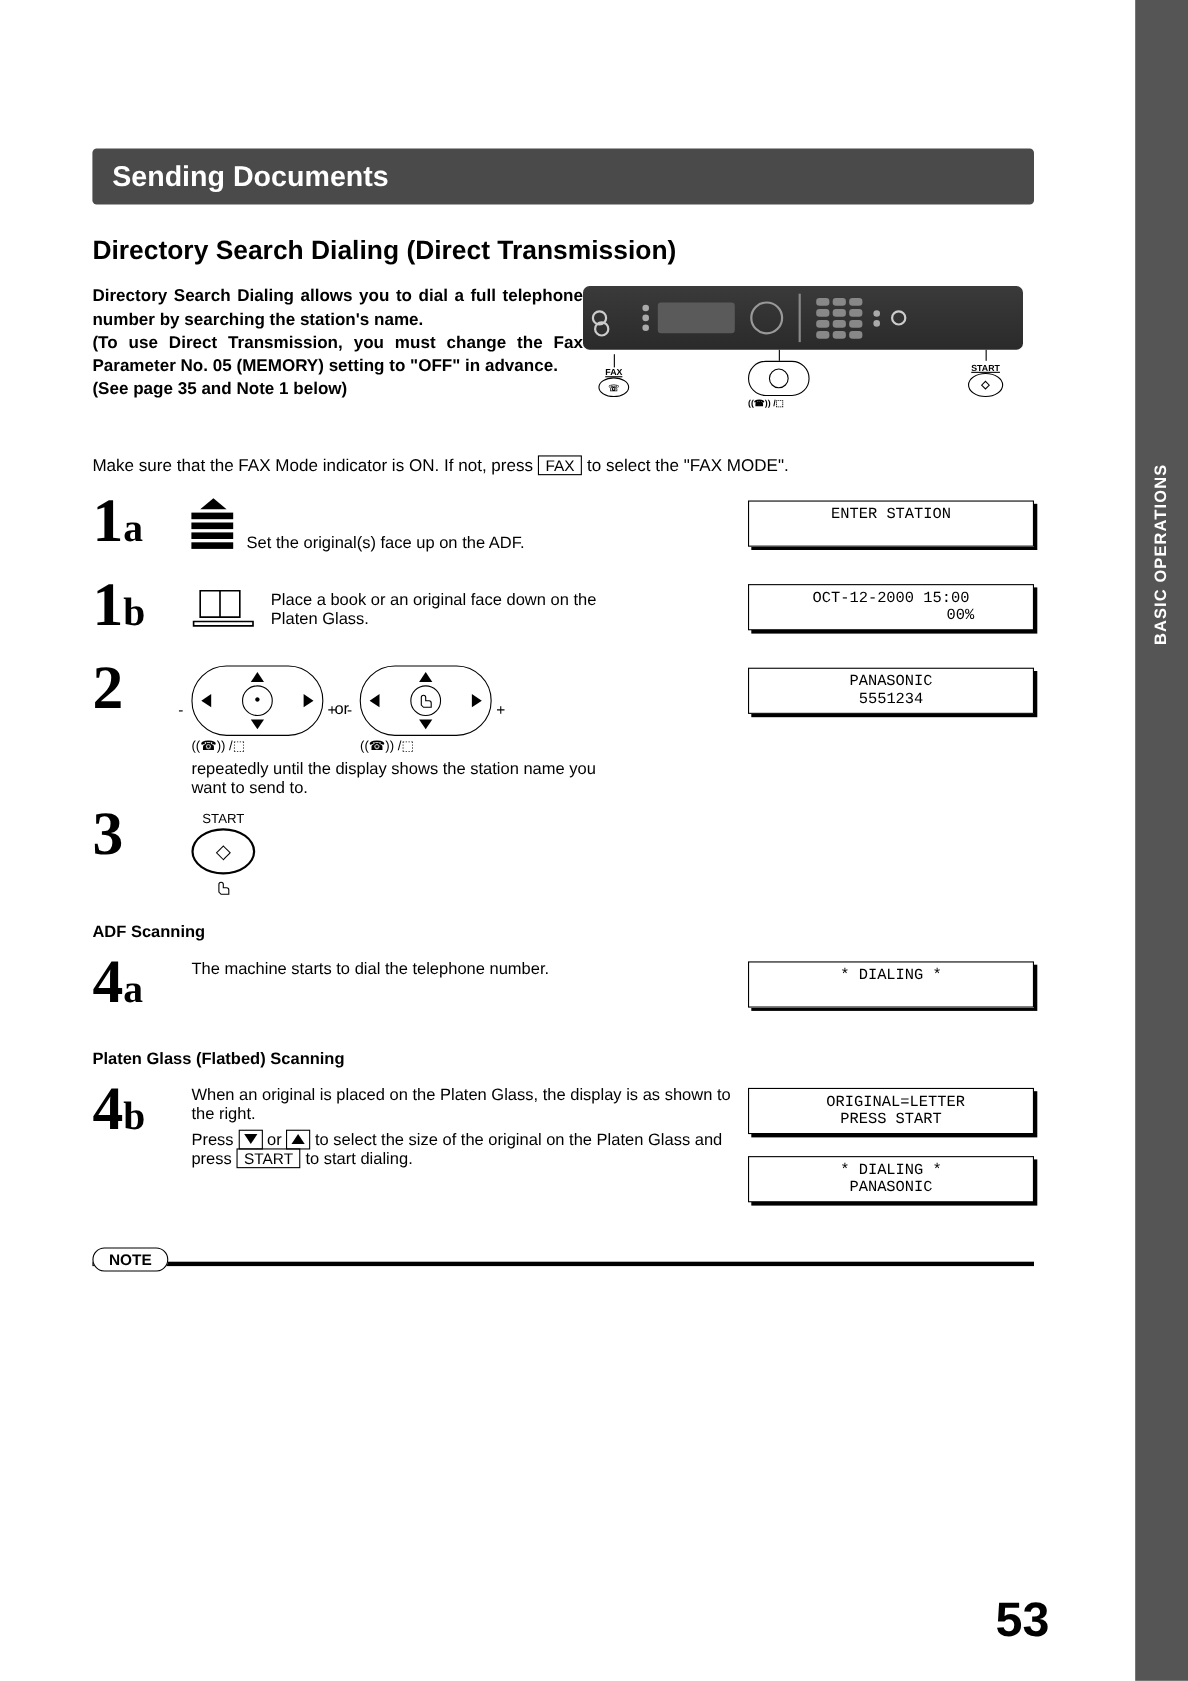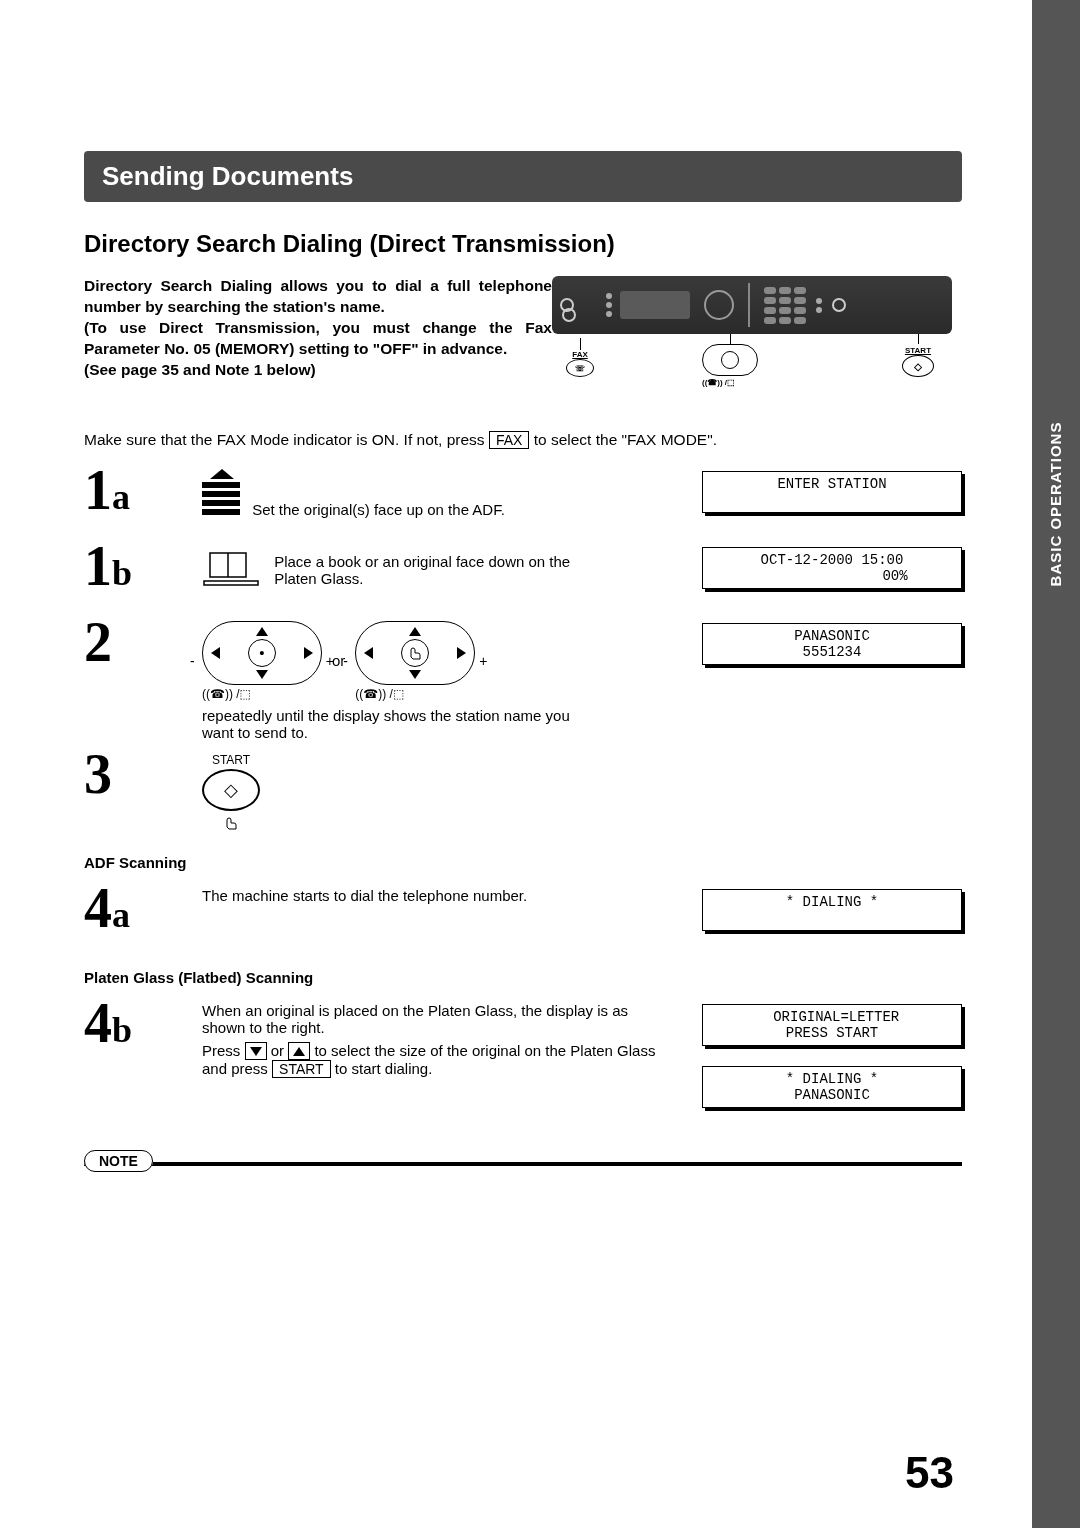--- a/index.html
+++ b/index.html
@@ -7,23 +7,22 @@
     width: 1080px;
     height: 1528px;
     background: #fff;
     font-family: Arial, Helvetica, sans-serif;
     color: #000;
     position: relative;
     display: flex;
   }
   .page {
     flex: 1;
-    padding: 135px 70px 40px 84px;
-    position: relative;
-    margin-top: 16px;
+    padding: 135px 92px 40px 84px;
+    position: relative;
   }
   .side-tab {
     width: 48px;
     background: #555;
     position: relative;
   }
   .side-label {
     position: absolute;
     top: 495px;
     left: 50%;
@@ -96,21 +95,21 @@
   .small-icons { font-size:8px; margin-top:2px;}
   .start-under { position:absolute; right:28px; top:58px; text-align:center;}
   .start-under .line { width:1px; height:10px; background:#000; margin:0 auto 2px;}
   .start-label { font-size:8px; text-decoration:underline;}
   .start-oval { width:32px; height:22px; border:1.5px solid #000; border-radius:50%; display:flex; align-items:center; justify-content:center; font-size:10px;}
 
   .mode-line { font-size:15.5px; margin-bottom: 16px; }
   .key-box { border:1px solid #000; padding:0 6px; font-size:14px; font-family:inherit;}
 
   .steps { display:flex; flex-direction:column; gap:8px; }
-  .step-row { display:flex; align-items:flex-start; gap:36px; }
+  .step-row { display:flex; align-items:flex-start; gap:8px; }
   .step-num {
     font-family: "Times New Roman", serif;
     font-weight: bold;
     font-size: 56px;
     min-width: 82px;
     line-height: 0.9;
   }
   .step-letter { font-size: 36px; }
   .step-body { flex:1; font-size:15px; padding-top:4px; }
   .step-right { width:260px; padding-top:6px;text-align:center;}

